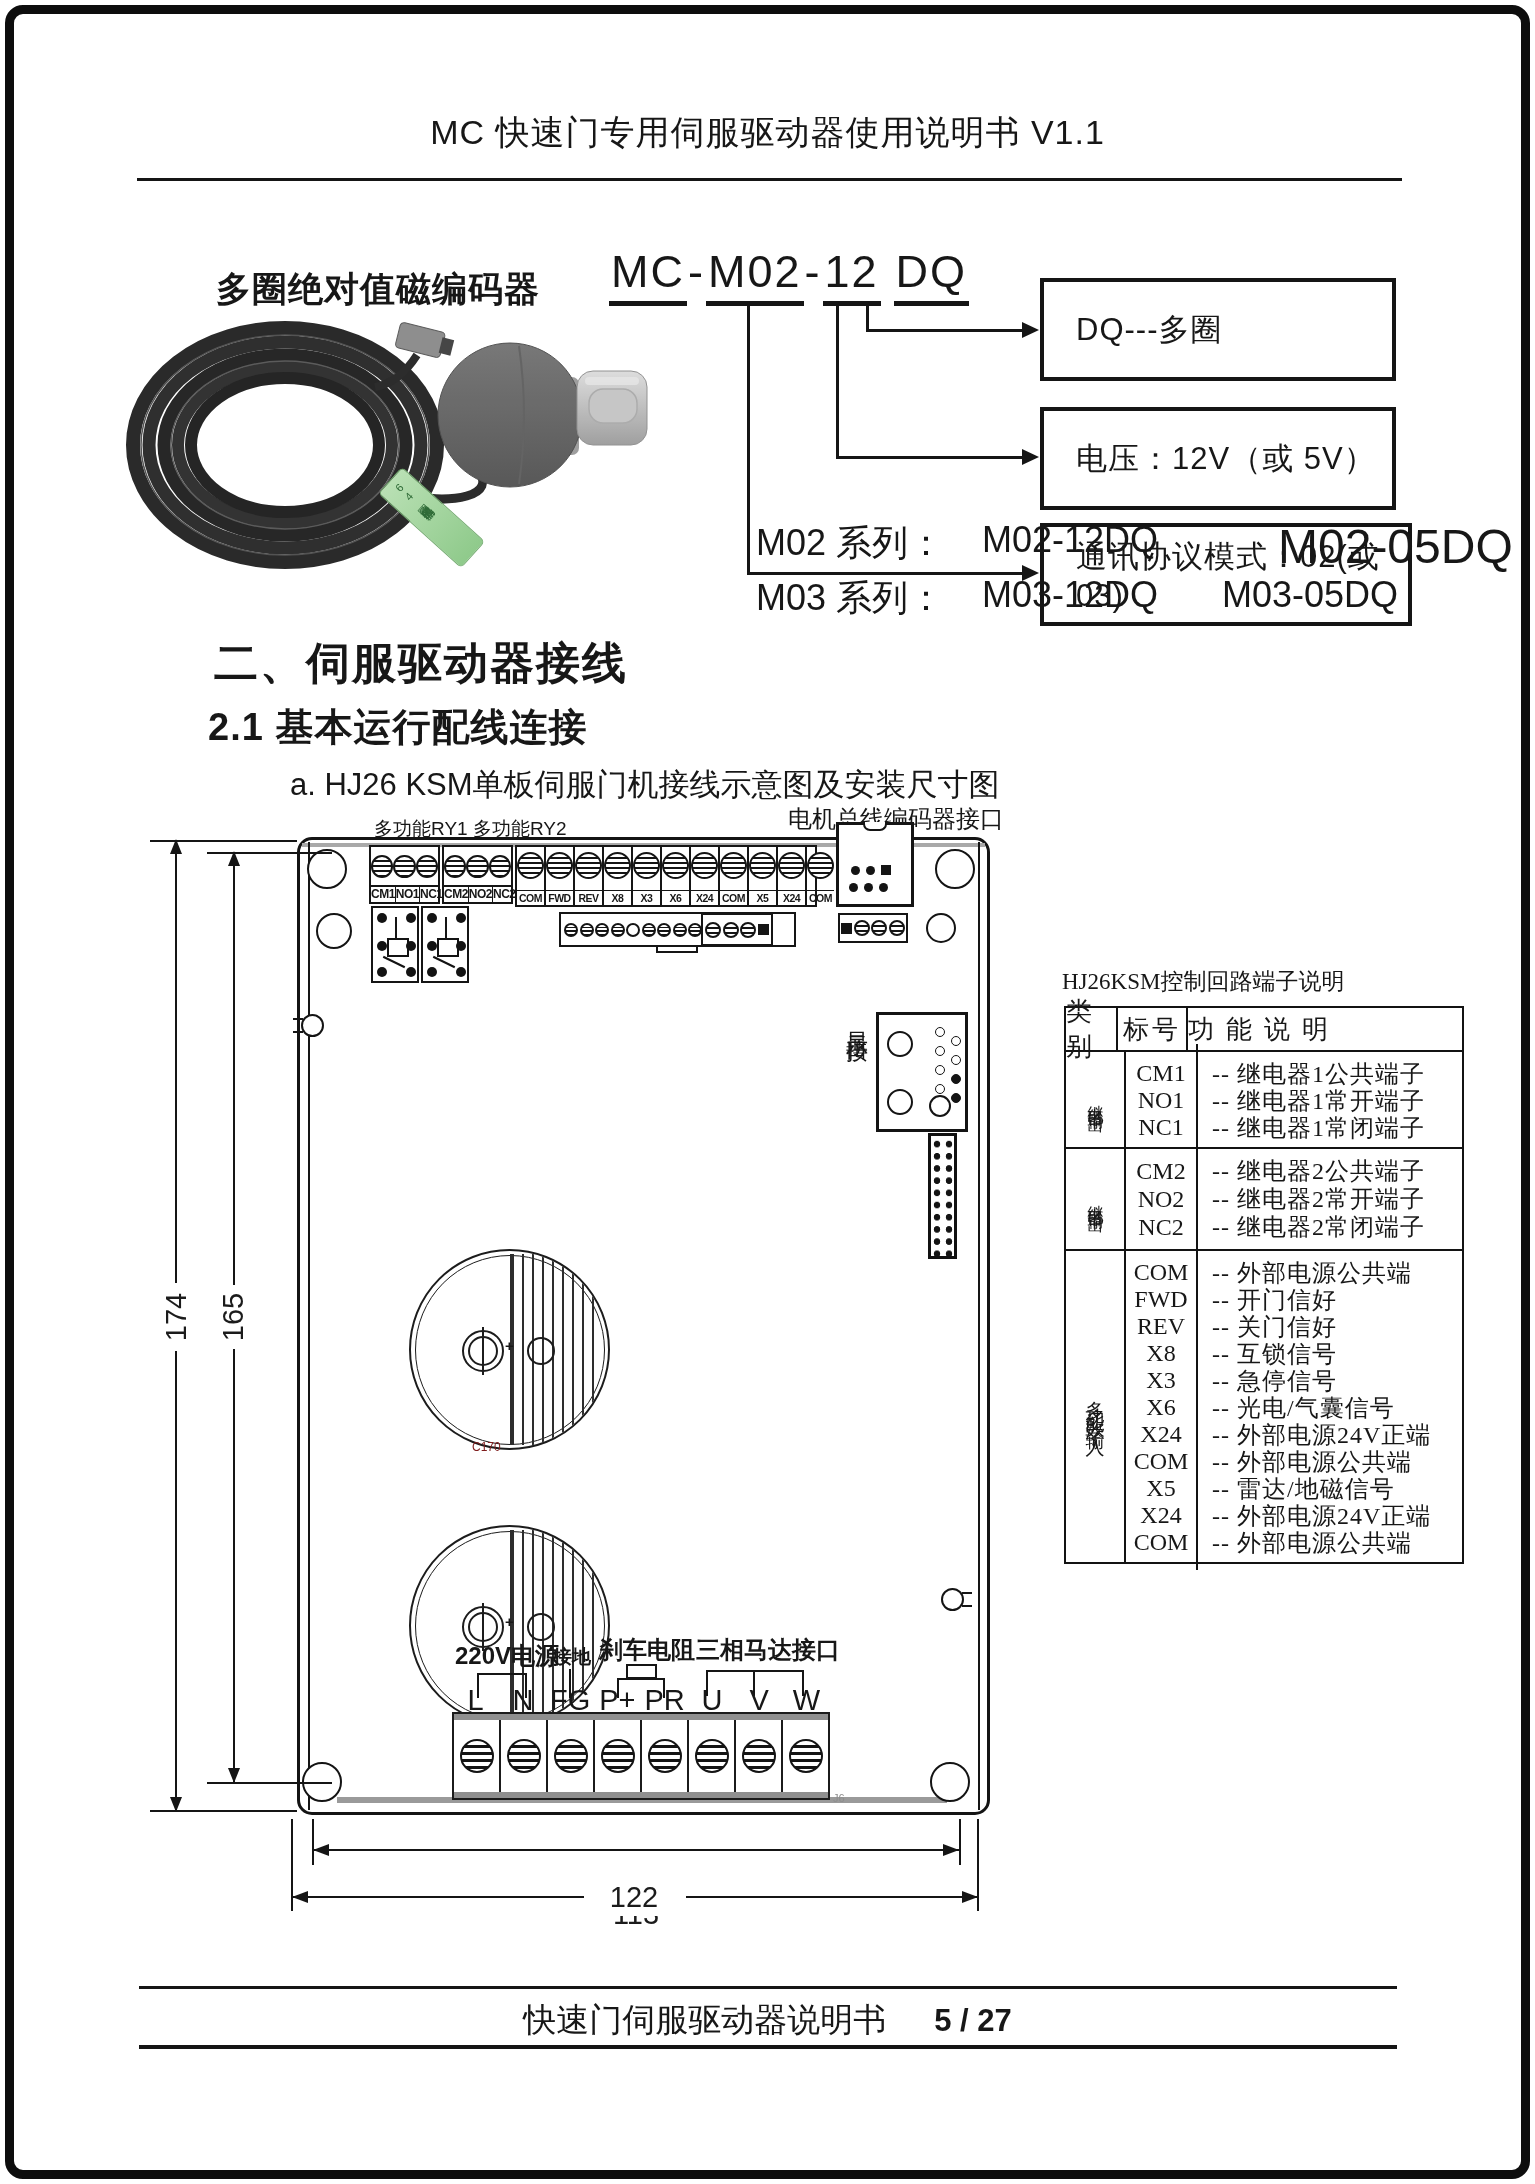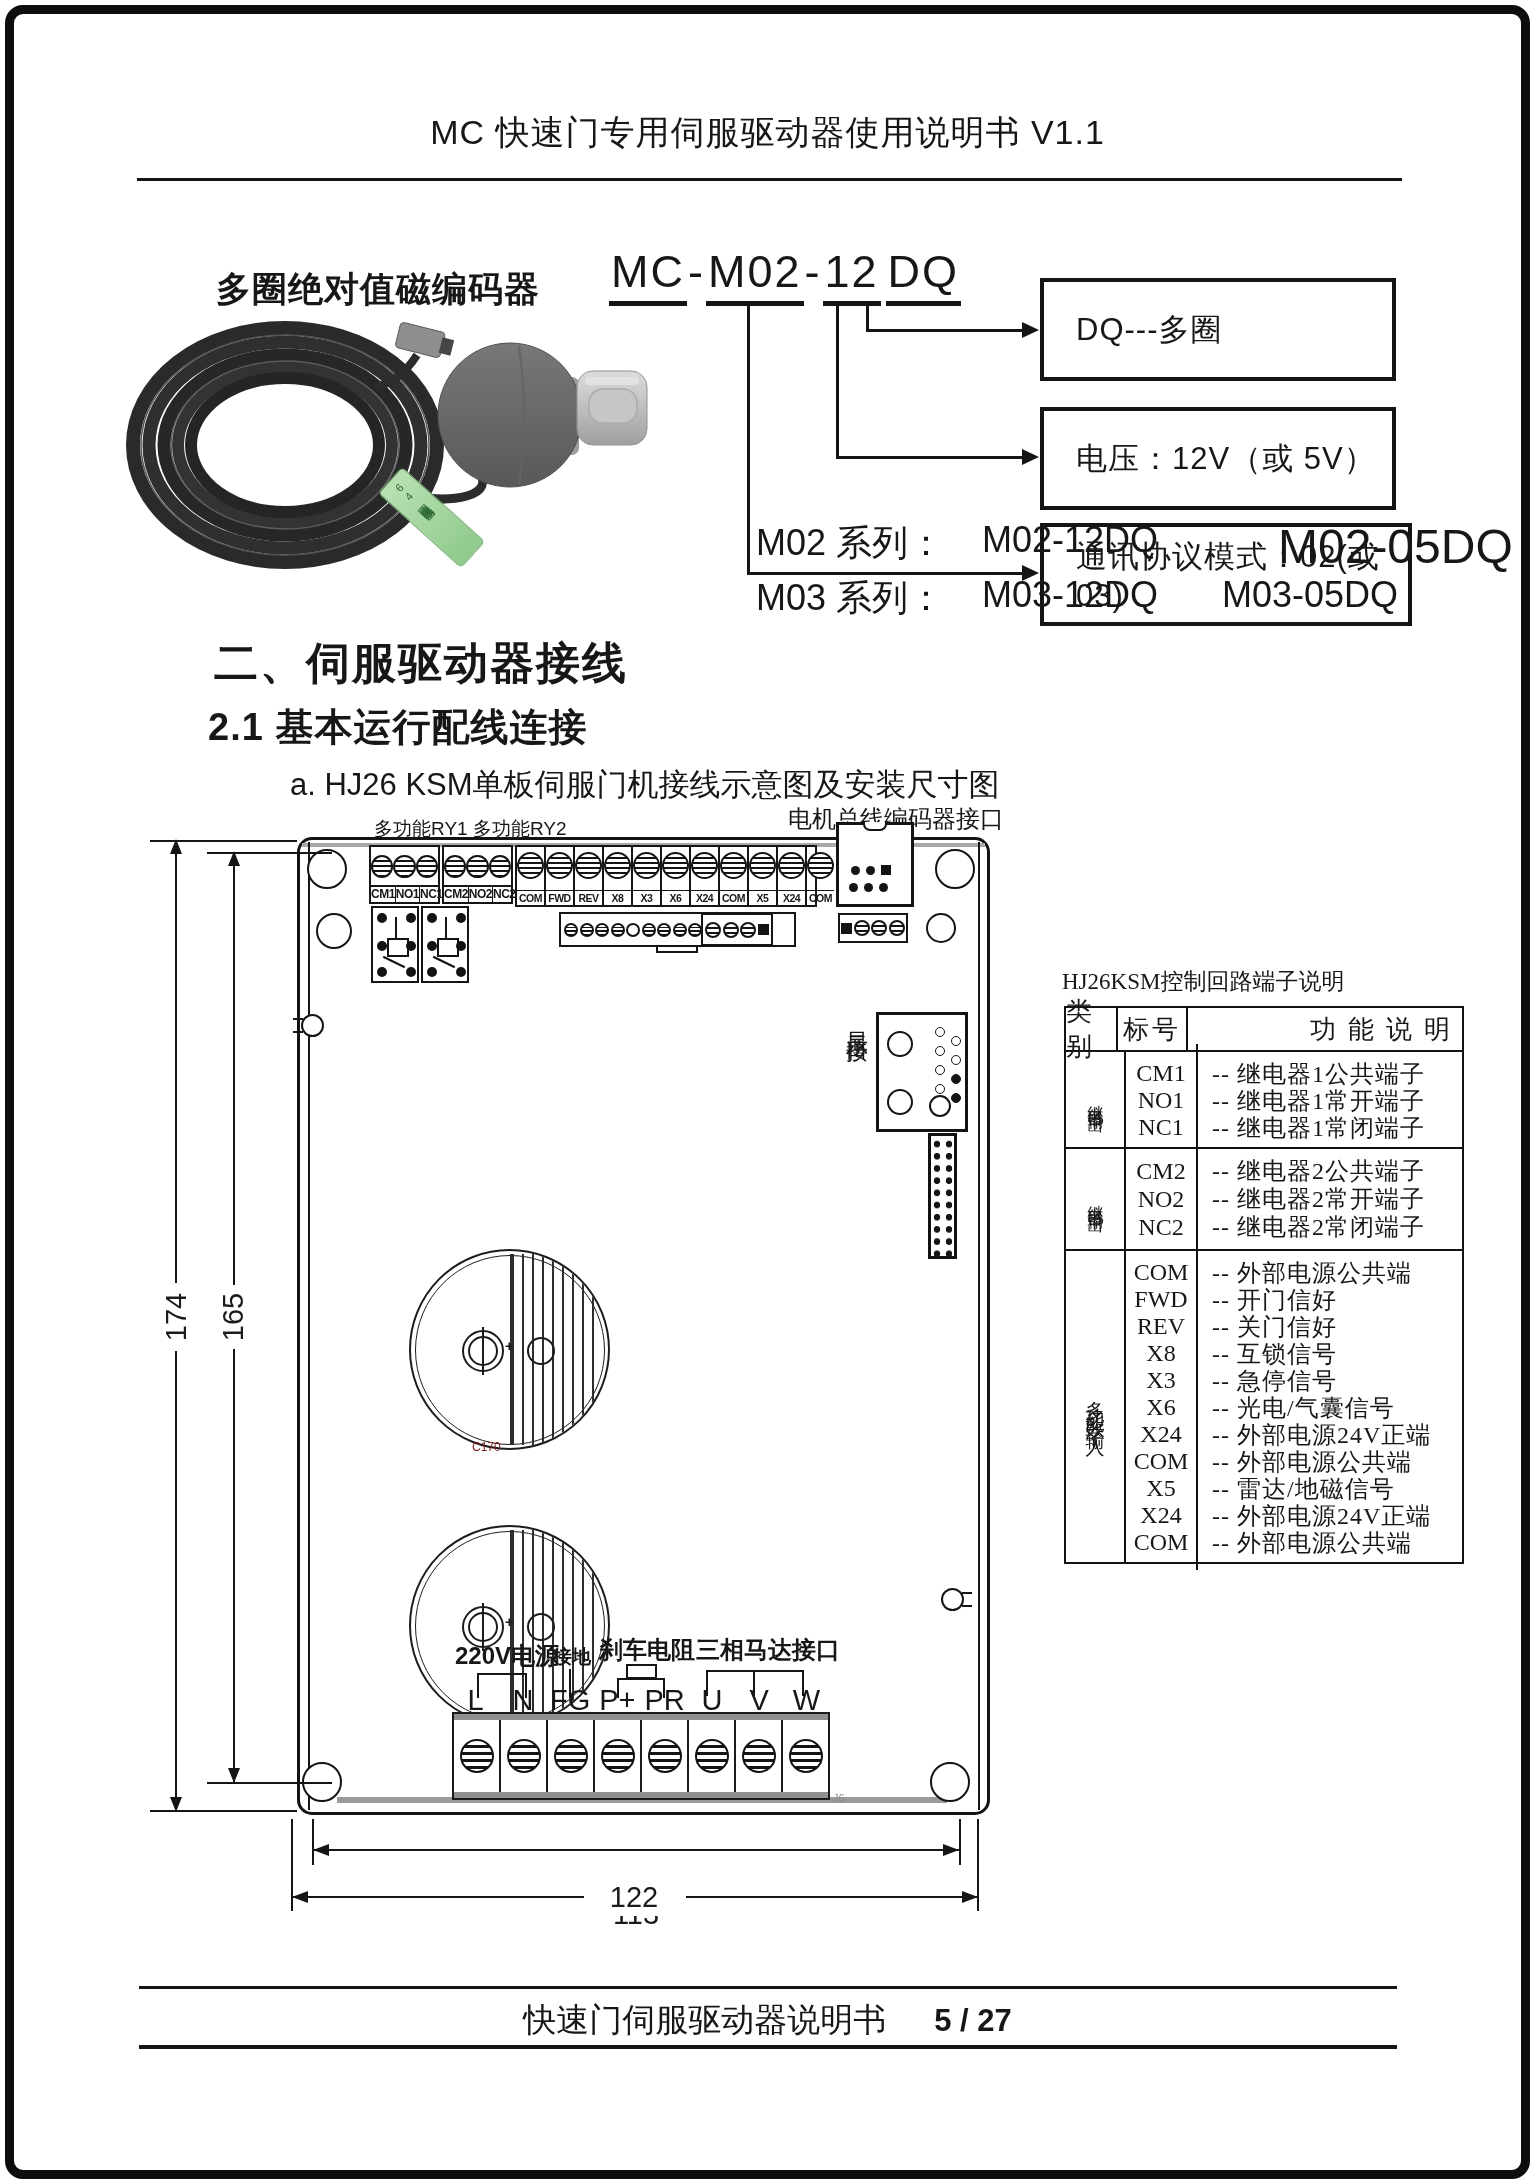--- a/index.html
+++ b/index.html
@@ -77,21 +77,21 @@
 
   
   .dimlab{position:absolute;background:#fff;display:flex;align-items:center;justify-content:center;font-size:29px;color:#1b1b1b;z-index:5}
 
   
   .ttable{position:absolute;left:1064px;top:1006px;width:400px;border:2.5px solid #131313;background:#fff;
           font-family:"Liberation Serif","DejaVu Serif",serif}
   .th{display:flex;height:44px;border-bottom:2px solid #131313;align-items:center}
   .th-c1{width:52px;border-right:2px solid #131313;height:100%;display:flex;align-items:center;justify-content:center;font-size:26px;letter-spacing:3px}
   .th-c2{width:70px;border-right:2px solid #131313;height:100%;display:flex;align-items:center;justify-content:center;font-size:26px;letter-spacing:3px}
-  .th-c3{flex:1;text-align:right;font-size:26px;letter-spacing:12px}
+  .th-c3{flex:1;text-align:left;font-size:26px;letter-spacing:12px}
   .tgroup{display:flex;border-bottom:2px solid #131313}
   .tgroup:last-child{border-bottom:none}
   .cat-cell{width:60px;border-right:2px solid #131313;display:flex;align-items:center;justify-content:center}
   .cat-text{writing-mode:vertical-rl;text-orientation:upright;font-size:16px;letter-spacing:3px}
   .rows{flex:1;display:flex;flex-direction:column;position:relative;padding:8px 0}
   .colline{position:absolute;left:70px;top:-8px;bottom:-8px;width:2px;background:#131313}
   .trow{flex:1;display:flex;align-items:center;min-height:27px}
   .ttag{width:70px;text-align:center;font-size:24px}
   .tdesc{padding-left:16px;font-size:24px;letter-spacing:1px;white-space:nowrap}
 
@@ -101,21 +101,21 @@
 <body>
 
 <div class="page">
   <div class="frame"></div>
 
   <div class="t" id="title" style="left:0;right:0;top:110px;text-align:center;font-size:34px;letter-spacing:1px">MC 快速门专用伺服驱动器使用说明书 V1.1</div>
   <div class="rule" style="left:137px;top:178px;width:1265px;height:3px"></div>
 
   <div class="t" style="left:216px;top:266px;font-size:35px;font-weight:700;letter-spacing:1px">多圈绝对值磁编码器</div>
   <div class="t" id="model">
-    <span class="useg">MC</span><span class="plain">-</span><span class="useg">M02</span><span class="plain">-</span><span class="useg">12</span><span class="useg" style="margin-left:5px">DQ</span>
+    <span class="useg">MC</span><span class="plain">-</span><span class="useg">M02</span><span class="plain">-</span><span class="useg">12</span><span class="useg" style="margin-left:13px">DQ</span>
   </div>
 
   <div class="cbox" style="top:278px">
     <span>DQ---多圈</span>
     </div>
   <div class="cbox" style="top:407px">
     <span>电压：12V（或 5V）</span>
     </div>
   <div class="cbox" style="top:523px;width:372px">
     <span>通讯协议模式：02(或 03)</span>

